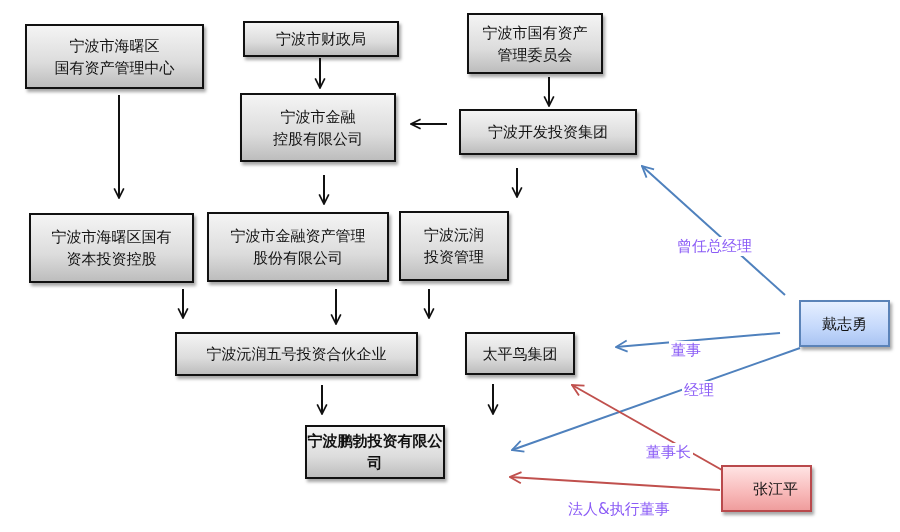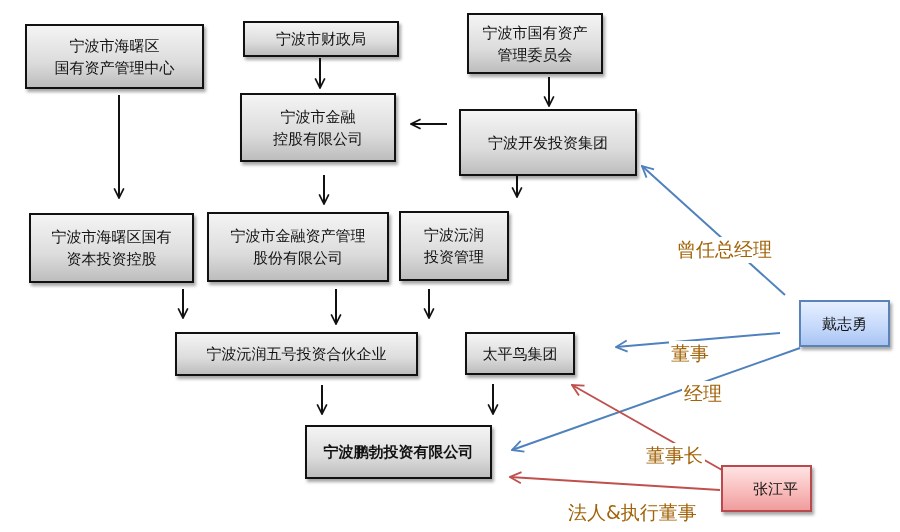--- a/index.html
+++ b/index.html
@@ -17,21 +17,21 @@
     .box.bold { font-weight: bold; }
     .box.person-blue {
       border: 2px solid #5b83b8;
       background: linear-gradient(to bottom, #e6efff 0%, #c4d8fb 60%, #a9c4f2 100%);
     }
     .box.person-red {
       border: 2px solid #b9494c;
       background: linear-gradient(to bottom, #ffe3e3 0%, #f8b9b9 60%, #ef9d9d 100%);
       padding-left: 18px;
     }
-    .lbl { position: absolute; font-size: 19px; color: #a16207; background: #fff; padding: 0 2px; white-space: nowrap; }
+    .lbl { position: absolute; font-size: 15px; color: #8b5cf6; background: #fff; padding: 0 2px; white-space: nowrap; }
     svg#edges { position: absolute; left: 0; top: 0; }
   </style>
 </head>
 <body>
 
 <svg id="edges" width="900" height="532">
   <defs>
     <marker id="ah-k" viewBox="0 0 10 10" refX="9" refY="5" markerWidth="12" markerHeight="12" orient="auto-start-reverse" markerUnits="userSpaceOnUse">
       <path d="M1,1 L9,5 L1,9" fill="none" stroke="#111" stroke-width="1.4"></path>
     </marker>
@@ -63,30 +63,30 @@
   <line x1="720" y1="490" x2="510" y2="477" stroke="#c0504d" stroke-width="2" marker-end="url(#ah-r)"></line>
 </svg>
 
 <div class="box" style="left:25px;top:24px;width:179px;height:65px;">宁波市海曙区
 国有资产管理中心</div>
 <div class="box" style="left:243px;top:21px;width:156px;height:36px;">宁波市财政局</div>
 <div class="box" style="left:467px;top:13px;width:136px;height:61px;">宁波市国有资产
 管理委员会</div>
 <div class="box" style="left:240px;top:93px;width:156px;height:69px;">宁波市金融
 控股有限公司</div>
-<div class="box" style="left:459px;top:109px;width:178px;height:67px;">宁波开发投资集团</div>
+<div class="box" style="left:459px;top:109px;width:178px;height:46px;">宁波开发投资集团</div>
 <div class="box" style="left:29px;top:213px;width:165px;height:70px;">宁波市海曙区国有
 资本投资控股</div>
 <div class="box" style="left:207px;top:212px;width:182px;height:70px;">宁波市金融资产管理
 股份有限公司</div>
 <div class="box" style="left:399px;top:211px;width:110px;height:70px;">宁波沅润
 投资管理</div>
 <div class="box" style="left:175px;top:332px;width:243px;height:44px;">宁波沅润五号投资合伙企业</div>
 <div class="box" style="left:465px;top:332px;width:110px;height:43px;">太平鸟集团</div>
-<div class="box bold" style="left:305px;top:425px;width:187px;height:54px;">宁波鹏勃投资有限公司</div>
+<div class="box bold" style="left:305px;top:425px;width:140px;height:54px;">宁波鹏勃投资有限公司</div>
 <div class="box person-blue" style="left:780px;top:300px;width:91px;height:47px;margin-left:19px;">戴志勇</div>
 <div class="box person-red" style="left:721px;top:465px;width:91px;height:47px;">张江平</div>
 
 <span class="lbl" style="left:675px;top:237px;">曾任总经理</span>
 <span class="lbl" style="left:669px;top:341px;">董事</span>
 <span class="lbl" style="left:682px;top:381px;">经理</span>
 <span class="lbl" style="left:644px;top:443px;">董事长</span>
 <span class="lbl" style="left:566px;top:500px;">法人&amp;执行董事</span>
 
 </body></html>

